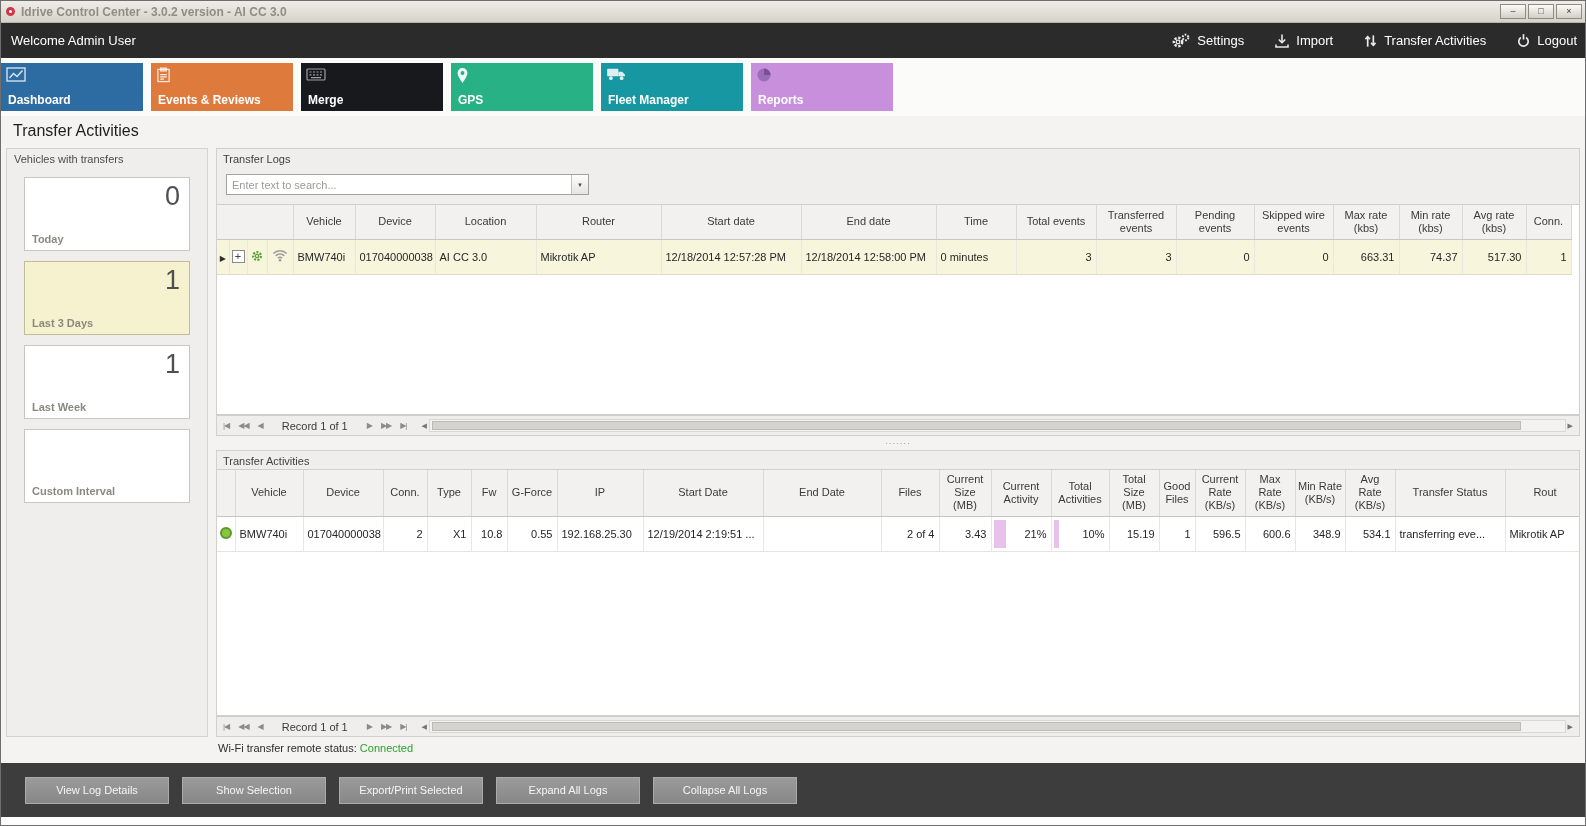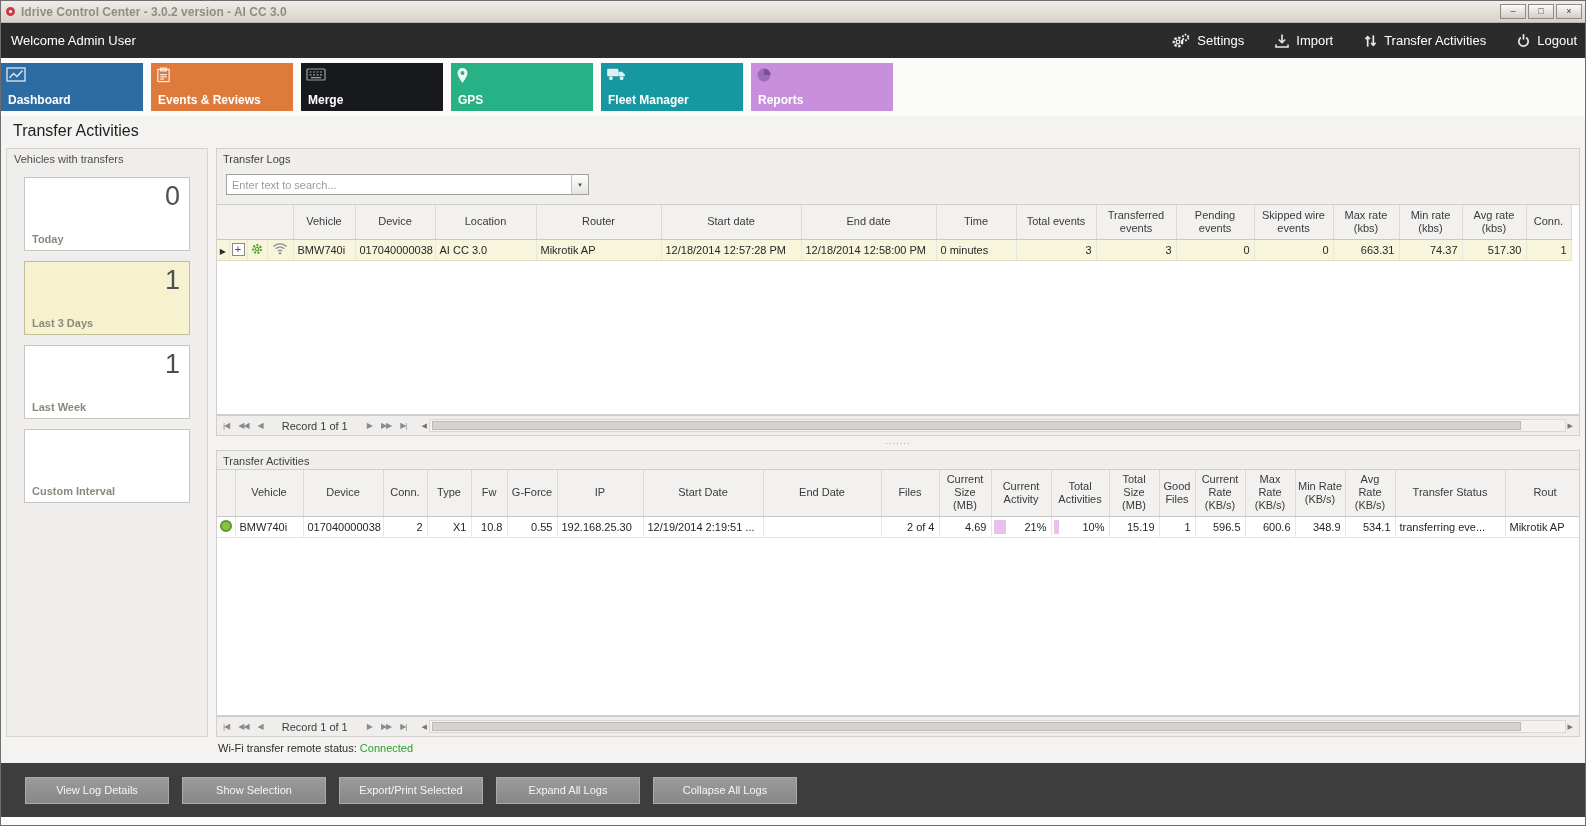--- a/index.html
+++ b/index.html
@@ -84,21 +84,21 @@
   table { border-collapse:collapse; table-layout:fixed; font-size:11px; color:#262626; }
   th {
     background:#f2f1ef; border-right:1px solid #dbd9d5; border-bottom:1px solid #c9c7c3;
     font-weight:normal; color:#3a3a3a; text-align:center; vertical-align:middle;
     padding:2px 2px; line-height:1.2; overflow:hidden;
   }
   .t-logs th { height:34px; }
   .t-acts th { height:46px; }
   td {
     border-right:1px solid #e9e7e4; border-bottom:1px solid #e6e4e0;
-    padding:4px 4px; height:20px; white-space:nowrap; overflow:hidden; vertical-align:middle;
+    padding:11px 4px; height:20px; white-space:nowrap; overflow:hidden; vertical-align:middle;
   }
   .row-selected td { background:#f8f5dd; border-bottom:1px solid #dfdcc2; }
   td.c { text-align:center; padding:1px 0; }
   td.num { text-align:right; }
   .row-marker { font-size:8px; color:#2e2e2e; }
   .expand-box {
     display:inline-flex; width:13px; height:13px; border:1px solid #8a8a8a; background:#fff;
     align-items:center; justify-content:center; font-size:11px; line-height:1; color:#444; cursor:pointer;
   }
   .pcell { position:relative; }
@@ -430,21 +430,21 @@
                 <td>BMW740i</td>
                 <td>017040000038</td>
                 <td class="num">2</td>
                 <td class="num">X1</td>
                 <td class="num">10.8</td>
                 <td class="num">0.55</td>
                 <td>192.168.25.30</td>
                 <td>12/19/2014 2:19:51 ...</td>
                 <td></td>
                 <td class="num">2 of 4</td>
-                <td class="num">4.69</td>
+                <td class="num">3.43</td>
                 <td class="num pcell">
                   <span class="pbar" style="width:21%"></span>
                   <span class="pval">21%</span>
                 </td>
                 <td class="num pcell">
                   <span class="pbar" style="width:10%"></span>
                   <span class="pval">10%</span>
                 </td>
                 <td class="num">15.19</td>
                 <td class="num">1</td>

